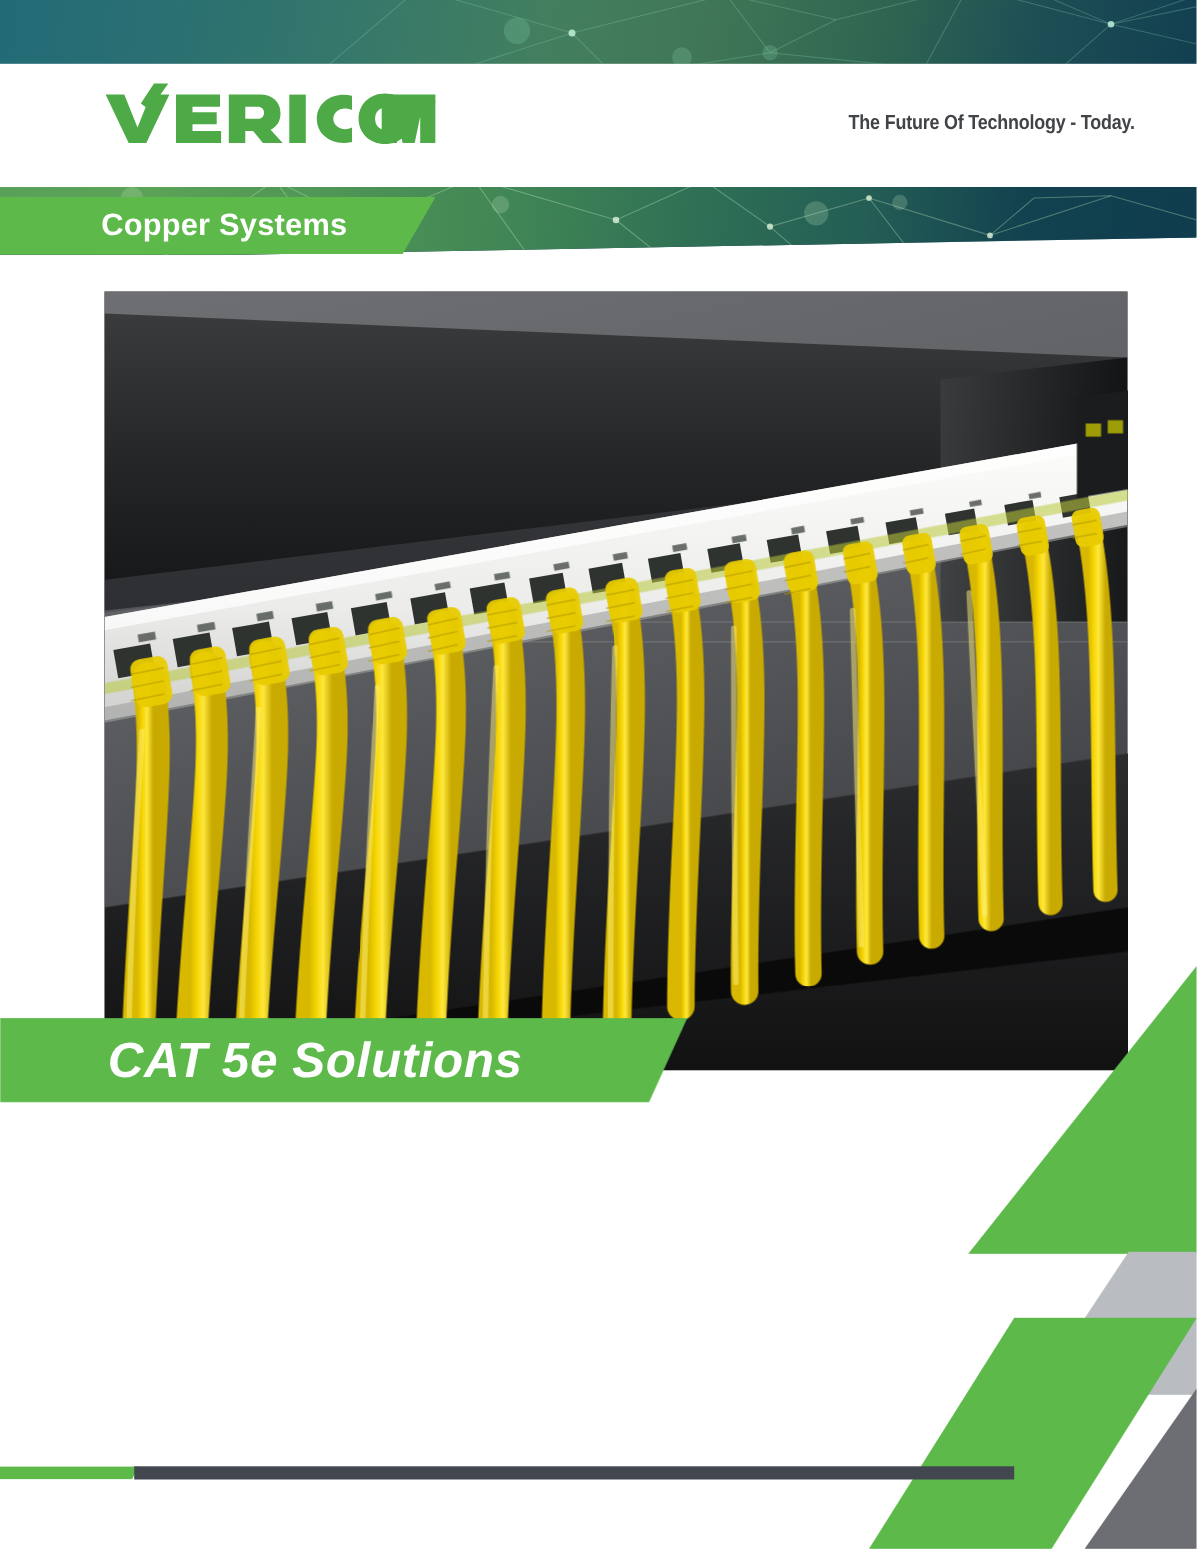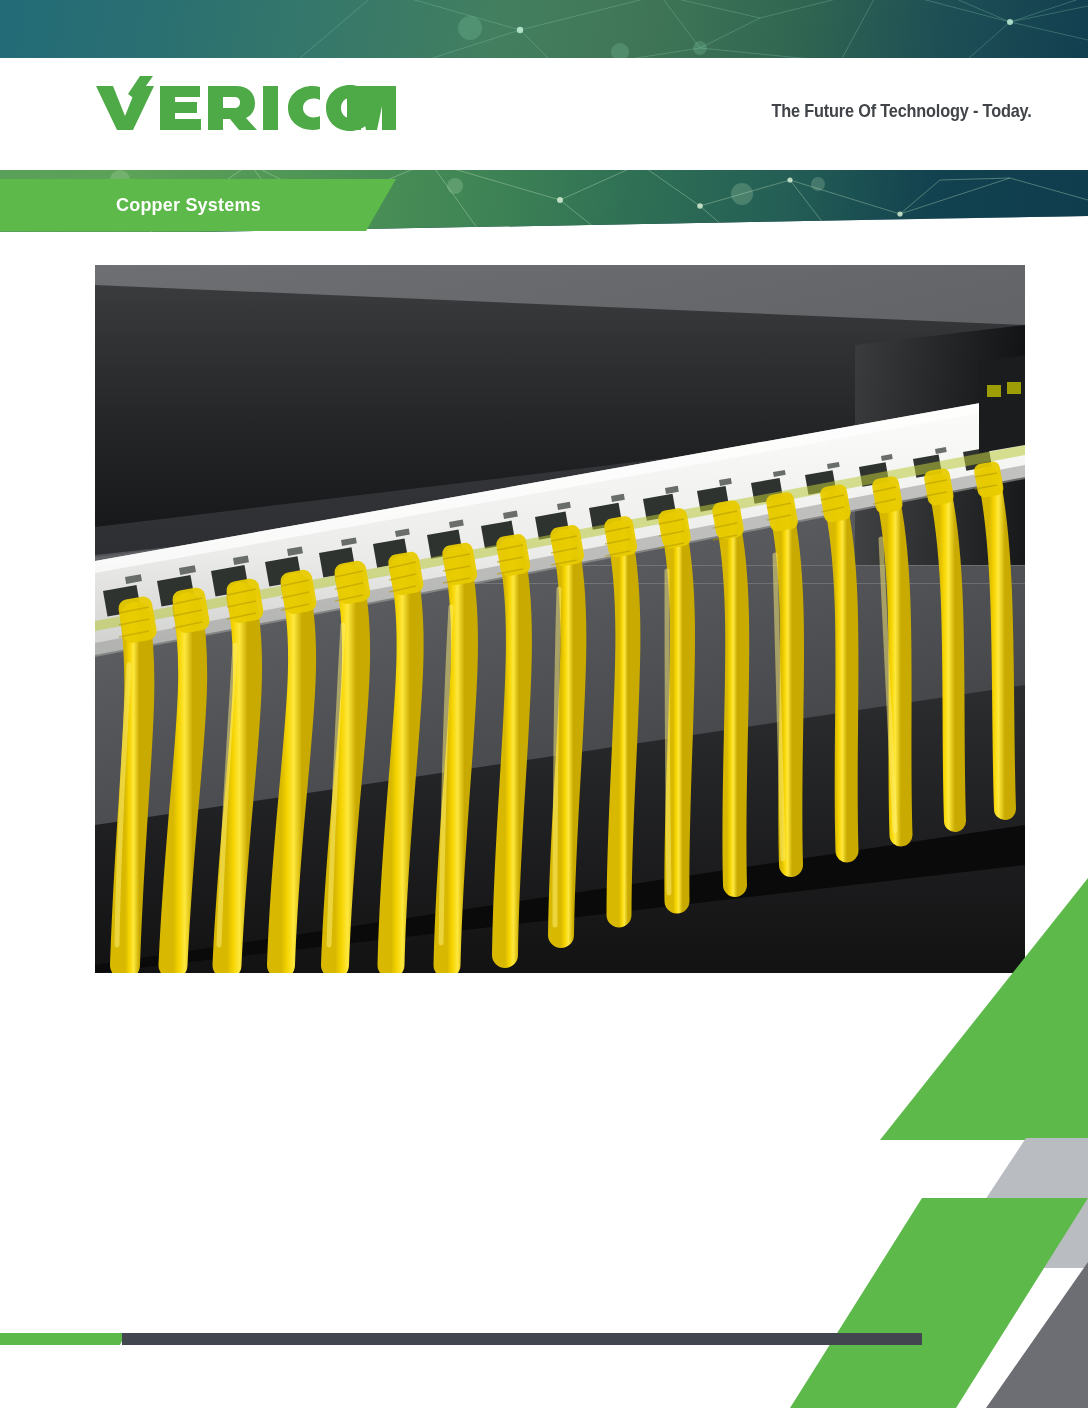--- a/index.html
+++ b/index.html
@@ -54,23 +54,23 @@
   
   #copper-banner {
     position:absolute;
     left:0; top:179px;
     width:396px; height:52px;
     background:#5cb94a;
     clip-path:polygon(0 0, 396px 0, 366px 52px, 0 52px);
     display:flex; align-items:center;
   }
   #copper-banner-label {
-    margin-left:116px;
+    margin-left:92px;
     color:#ffffff;
-    font-size:18px;
+    font-size:28px;
     font-weight:bold;
     letter-spacing:0.2px;
   }
 
   
   #photo {
     position:absolute;
     left:95px; top:265px;
     width:930px; height:708px;
     overflow:hidden;
@@ -398,20 +398,23 @@
         <g fill="#c8c800" opacity="0.75">
           <rect x="892" y="120" width="14" height="12"></rect>
           <rect x="912" y="117" width="14" height="12"></rect>
         </g>
 
         <rect x="0" y="0" width="930" height="708" fill="none"></rect>
       </g>
     </svg>
   </div>
 
+  <div id="title-banner">
+    <span id="title-banner-label">CAT 5e Solutions</span>
+  </div>
 
   <div class="deco" id="deco-green-tri"></div>
   <div class="deco" id="deco-gray-light"></div>
   <div class="deco" id="deco-green-para"></div>
   <div class="deco" id="deco-gray-dark"></div>
 
   <div id="bottom-rule-green"></div>
   <div id="bottom-rule-dark"></div>
 
 </div>

